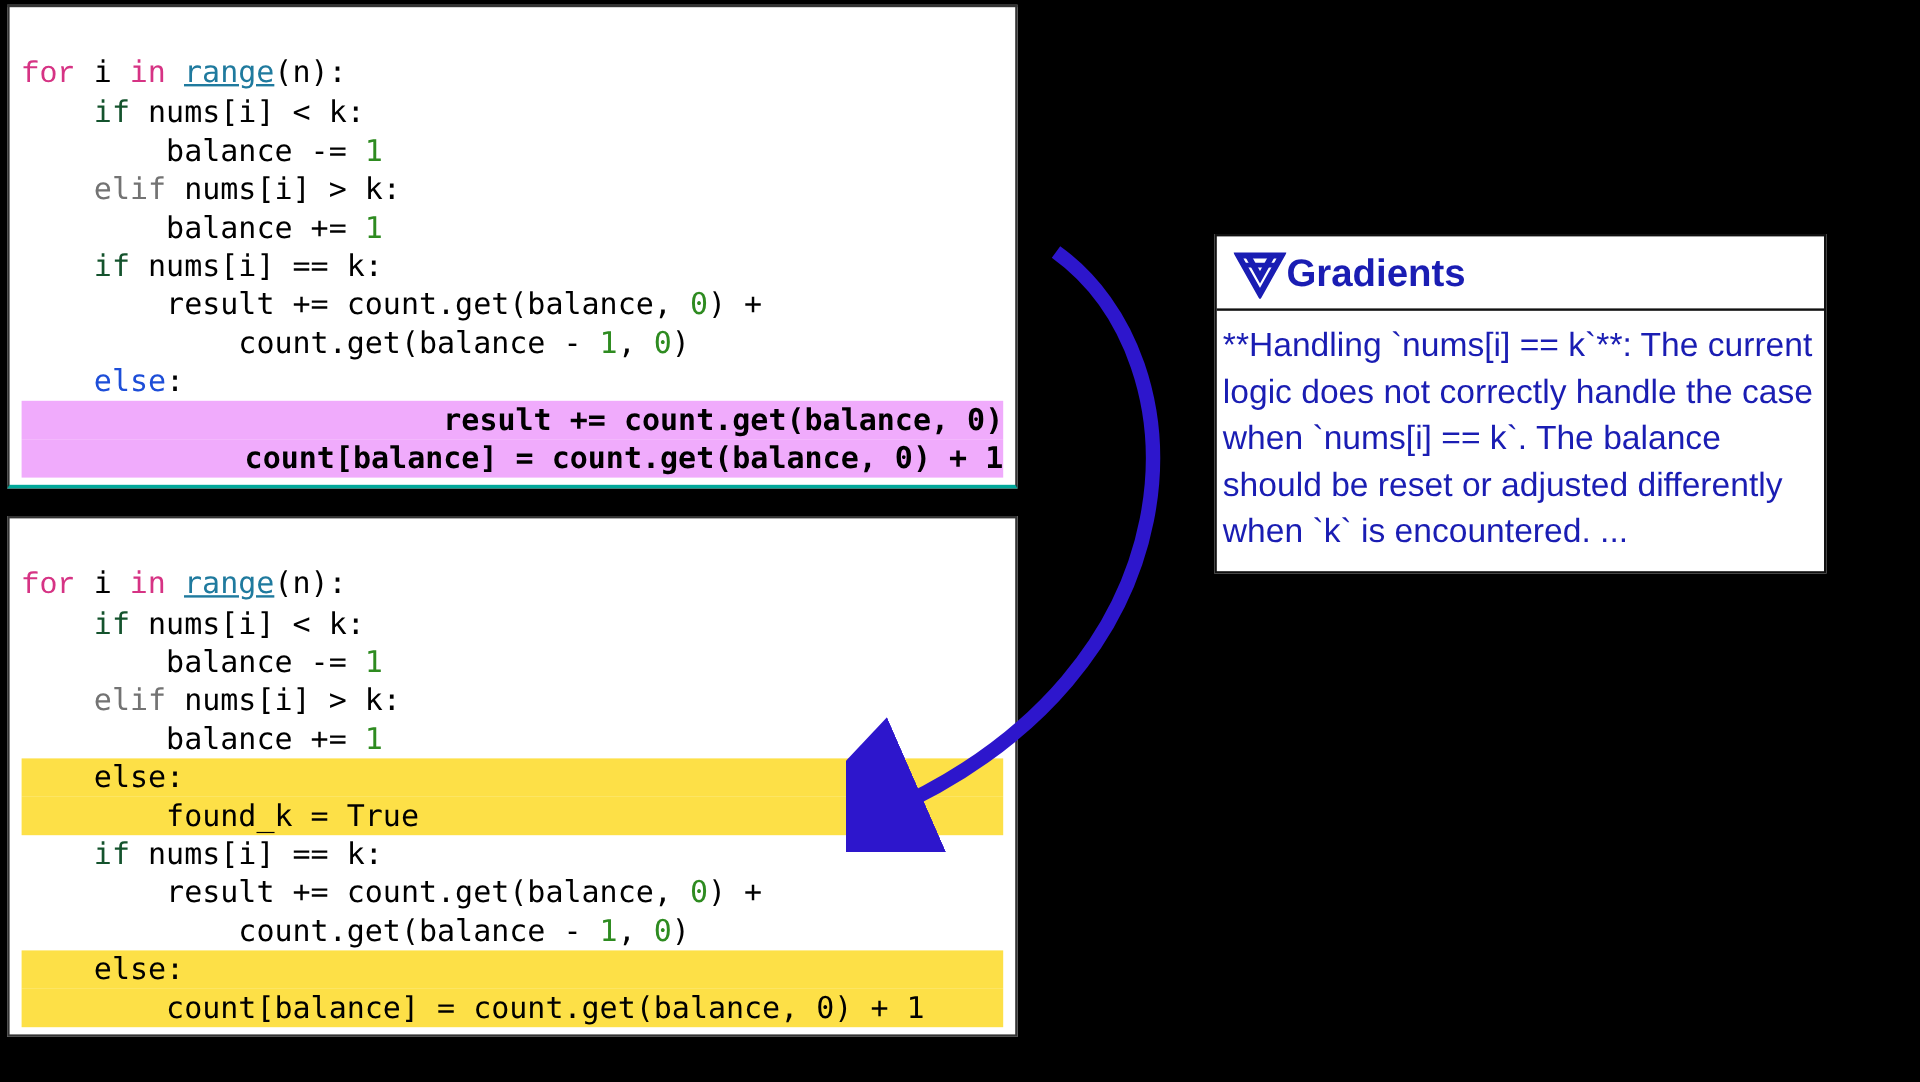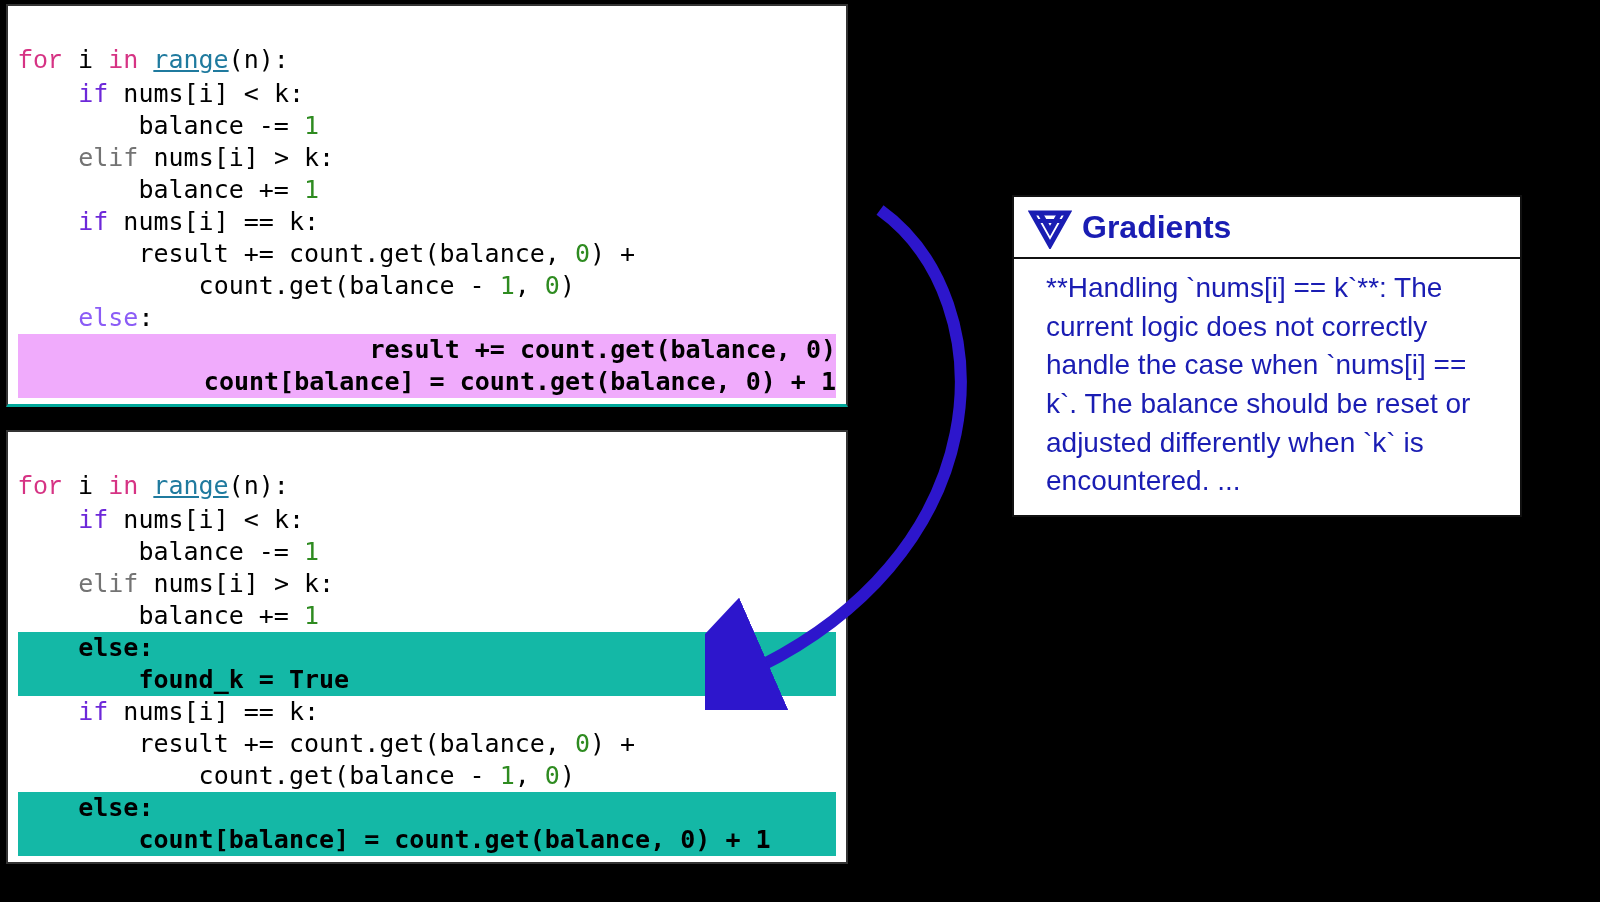--- a/index.html
+++ b/index.html
@@ -13,51 +13,50 @@
     font-family: ui-monospace, Menlo, Consolas, monospace;
     font-size: 25px;
     line-height: 1.28;
     white-space: pre;
   }
   .code-block-1 { left: 6px; top: 4px; width: 842px; border-bottom: 3px solid #00a89a;}
   .code-block-2 { left: 6px; top: 430px; width: 842px; }
   
   .kw-for { color: #d63384; font-family: Liberation Mono, monospace; }
   .kw-in { color: #d63384; margin-top: 44px; }
-  .kw-if { color: #6d28d9; }
+  .kw-if { color: #14532d; }
   .kw-elif { color: #737373; }
-  .kw-else { color: #8b5cf6; text-align: center; }
+  .kw-else { color: #1d4ed8; text-align: center; }
   .num { color: #2e8b20; }
   .fn { color: #1f7a9e; text-decoration: underline; }
   
   .hl-red { display: inline-block; background: #f0abfc; width: 100%; font-weight: bold; text-align: right; }
-  .hl-green { display: inline-block; background: #14b8a6; width: 100%; font-weight: bold; }
+  .hl-green { display: inline-block; background: #fde047; width: 100%; font-weight: normal; }
   
   .gradients-box {
     position: absolute;
     left: 1012px;
     top: 195px;
     width: 510px;
     background: #fff;
     border: 2px solid #111;
   }
   .gradients-header {
     border-bottom: 2px solid #111;
     padding: 8px 14px;
     display: flex;
     align-items: center;
-    gap: 10px;
   }
   .gradients-title {
     font-size: 32px;
     font-weight: bold;
     color: #1a1db3;
   }
   .gradients-body {
-    padding: 10px 32px 14px;
+    padding: 10px 5px 14px;
     font-size: 28px;
     line-height: 1.38;
     color: #1a1db3;
   }
   
   .logo-icon {
     width: 44px;
     height: 44px;
     display: inline-block;
   }

